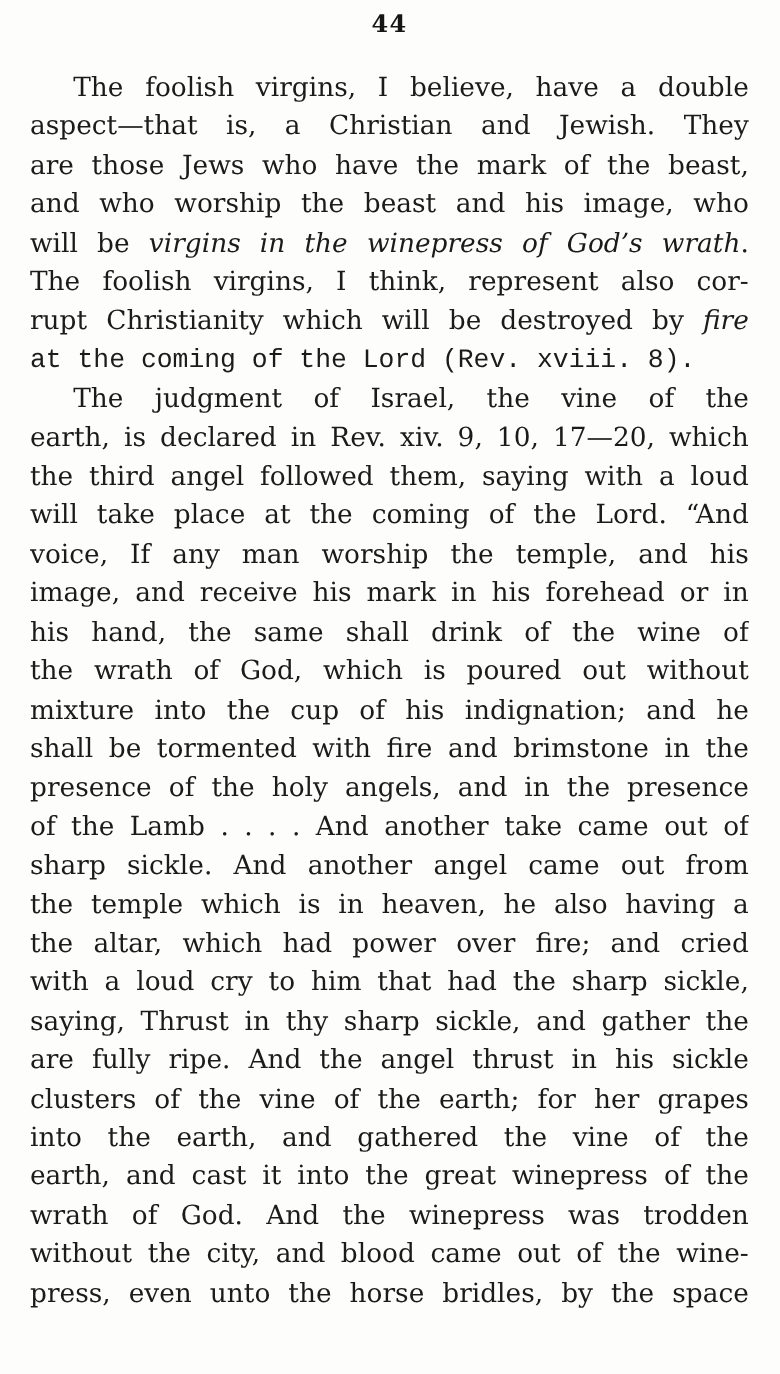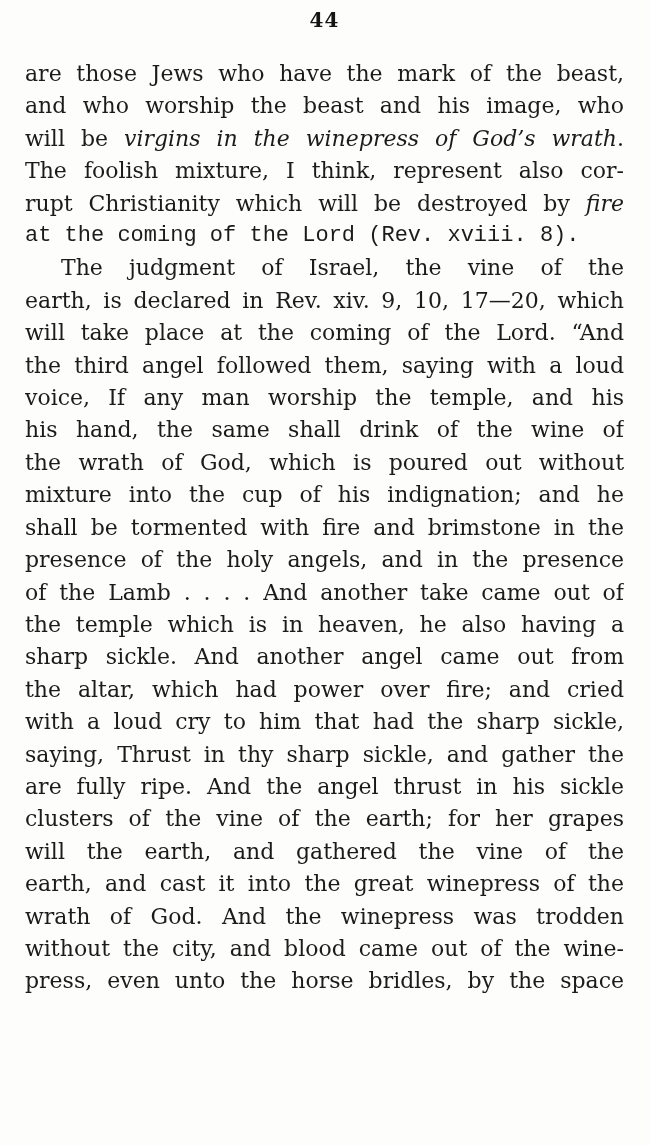--- a/index.html
+++ b/index.html
@@ -43,48 +43,51 @@
 </style>
 </head>
 <body>
 
 <div class="sheet">
   <div class="page-number">44</div>
 
   <div class="text-block">
 
     <div class="para">
+      <p class="ln first"><span>The foolish virgins, I believe, have a double</span></p>
+      <p class="ln"><span>aspect—that is, a Christian and Jewish. They</span></p>
       <p class="ln"><span>are those Jews who have the mark of the beast,</span></p>
       <p class="ln"><span>and who worship the beast and his image, who</span></p>
       <p class="ln"><span>will be </span><span class="it">virgins in the winepress of God’s wrath</span><span>.</span></p>
-      <p class="ln"><span>The foolish mixture, I think, represent also cor-</span></p>
+      <p class="ln"><span>The foolish virgins, I think, represent also cor-</span></p>
       <p class="ln"><span>rupt Christianity which will be destroyed by </span><span class="it">fire</span></p>
       <p class="ln end"><span>at the coming of the Lord (Rev. xviii. 8).</span></p>
     </div>
 
     <div class="para">
       <p class="ln first"><span>The judgment of Israel, the vine of the</span></p>
       <p class="ln"><span>earth, is declared in Rev. xiv. 9, 10, 17—20, which</span></p>
+      <p class="ln"><span>the third angel followed them, saying with a loud</span></p>
       <p class="ln"><span>will take place at the coming of the Lord. “And</span></p>
-      <p class="ln"><span>the third angel followed them, saying with a loud</span></p>
       <p class="ln"><span>voice, If any man worship the temple, and his</span></p>
+      <p class="ln"><span>image, and receive his mark in his forehead or in</span></p>
       <p class="ln"><span>his hand, the same shall drink of the wine of</span></p>
       <p class="ln"><span>the wrath of God, which is poured out without</span></p>
       <p class="ln"><span>mixture into the cup of his indignation; and he</span></p>
       <p class="ln"><span>shall be tormented with fire and brimstone in the</span></p>
       <p class="ln"><span>presence of the holy angels, and in the presence</span></p>
       <p class="ln"><span>of the Lamb . . . . And another take came out of</span></p>
+      <p class="ln"><span>sharp sickle. And another angel came out from</span></p>
       <p class="ln"><span>the temple which is in heaven, he also having a</span></p>
-      <p class="ln"><span>sharp sickle. And another angel came out from</span></p>
       <p class="ln"><span>the altar, which had power over fire; and cried</span></p>
       <p class="ln"><span>with a loud cry to him that had the sharp sickle,</span></p>
       <p class="ln"><span>saying, Thrust in thy sharp sickle, and gather the</span></p>
       <p class="ln"><span>are fully ripe. And the angel thrust in his sickle</span></p>
       <p class="ln"><span>clusters of the vine of the earth; for her grapes</span></p>
-      <p class="ln"><span>will the earth, and gathered the vine of the</span></p>
+      <p class="ln"><span>into the earth, and gathered the vine of the</span></p>
       <p class="ln"><span>earth, and cast it into the great winepress of the</span></p>
       <p class="ln"><span>wrath of God. And the winepress was trodden</span></p>
       <p class="ln"><span>without the city, and blood came out of the wine-</span></p>
       <p class="ln"><span>press, even unto the horse bridles, by the space</span></p>
     </div>
 
   </div>
 </div>
 
 </body></html>

